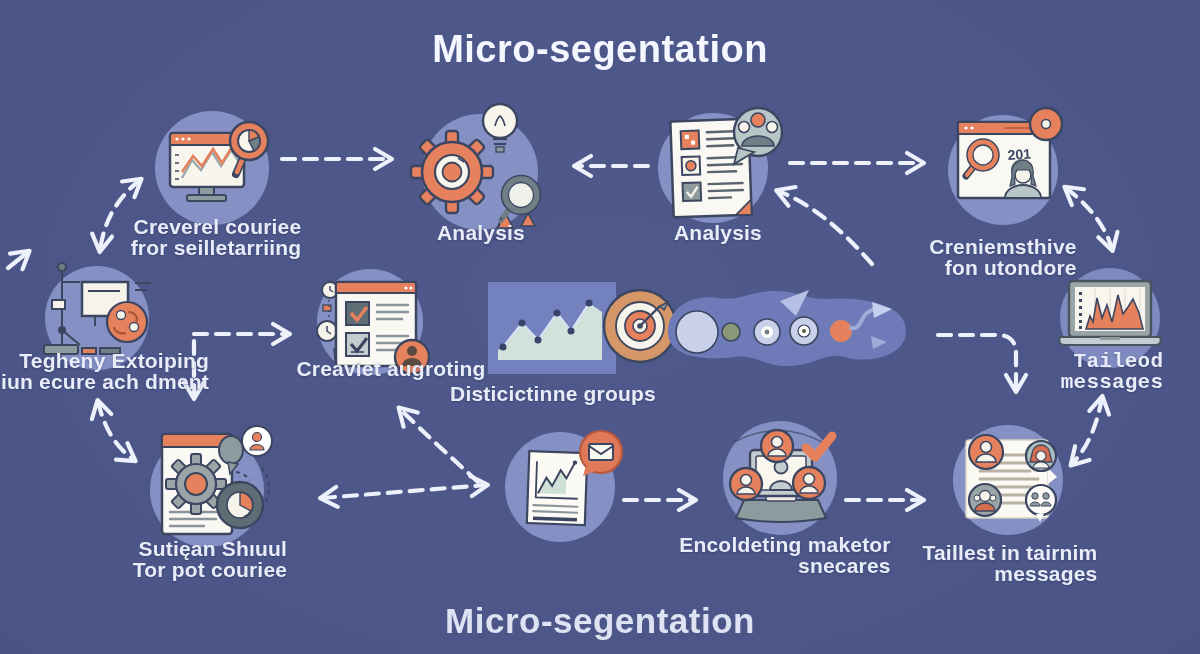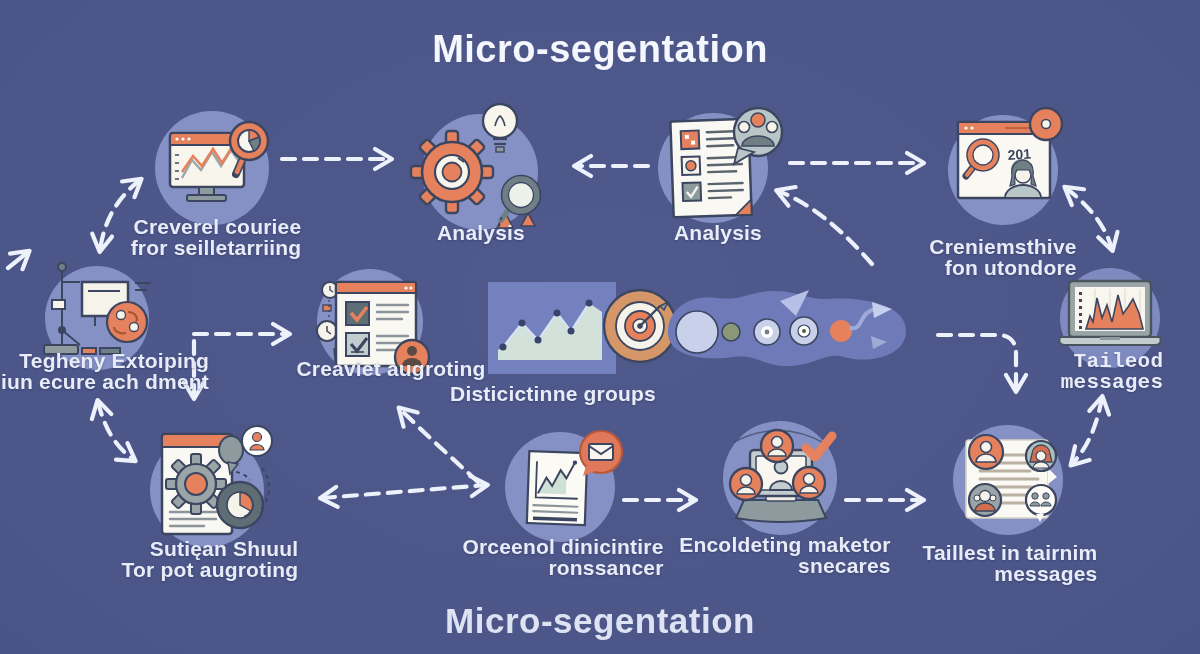--- a/index.html
+++ b/index.html
@@ -460,25 +460,21 @@
 </div>
 <div class="label" style="left:553px;top:383px;">
   <span>Disticictinne groups</span>
 </div>
 <div class="label" style="left:1112px;top:351px;font-family:Liberation Mono, monospace;">
   <span>Taileod</span>
       <span>messages</span>
 </div>
 <div class="label" style="left:210px;top:538px;">
   <span>Sutięan Shıuul</span>
-      <span>Tor pot augroting</span>
-</div>
-<div class="label" style="left:563px;top:536px;">
-  <span>Orceenol dinicintire</span>
-      <span>ronssancer</span>
+      <span>Tor pot couriee</span>
 </div>
 <div class="label" style="left:785px;top:534px;">
   <span>Encoldeting maketor</span>
       <span>snecares</span>
 </div>
 <div class="label" style="left:1010px;top:542px;">
   <span>Taillest in tairnim</span>
       <span>messages</span>
 </div>
 

